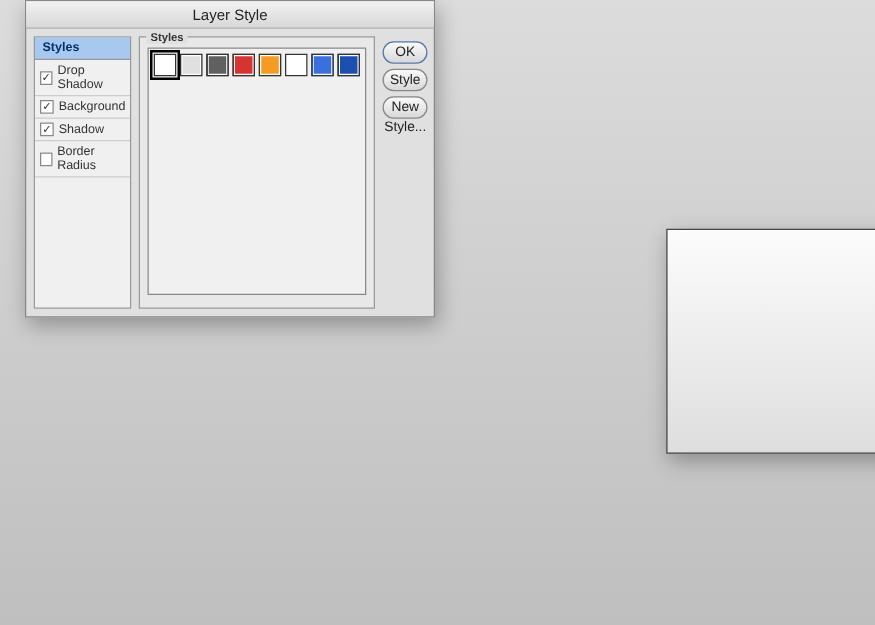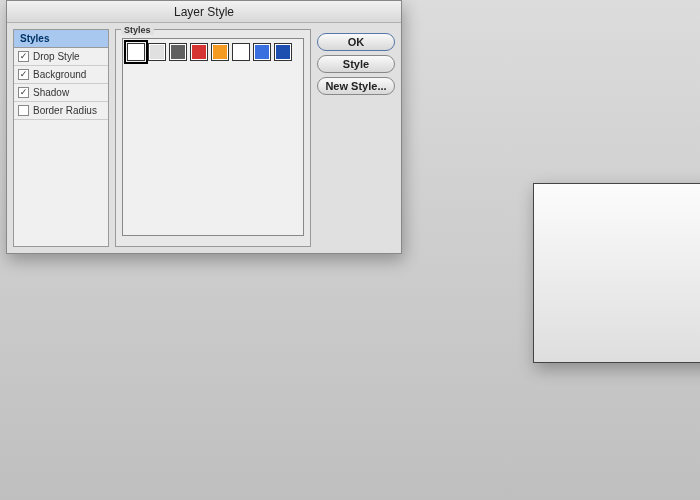--- a/index.html
+++ b/index.html
@@ -8,23 +8,23 @@
       height: 500px;
       background: linear-gradient(to bottom, #dcdcdc 0%, #bfbfbf 100%);
       font-family: Arial, sans-serif;
       font-size: 11px;
       color: #333;
       position: relative;
       overflow: hidden;
     }
     .dialog {
       position: absolute;
-      left: 6px;
+      left: 20px;
       top: 0px;
-      width: 396px;
+      width: 328px;
       height: 254px;
       background: #e0e0e0;
       border: 1px solid #888;
       box-shadow: 2px 6px 16px rgba(0,0,0,0.3);
     }
     .titlebar {
       height: 22px;
       background: linear-gradient(to bottom, #f2f2f2, #d8d8d8);
       border-bottom: 1px solid #b0b0b0;
       text-align: center;
@@ -113,21 +113,20 @@
     .swatch.selected {
       outline: 2px solid #000;
       outline-offset: 1px;
     }
     .right-col {
       width: 78px;
       display: flex;
       flex-direction: column;
       gap: 4px;
       padding-top: 4px;
-      font-weight: bold;
     }
     .btn {
       height: 18px;
       background: linear-gradient(to bottom, #fafafa, #d8d8d8);
       border: 1px solid #888;
       border-radius: 9px;
       font-size: 11px;
       color: #222;
       text-align: center;
       line-height: 16px;
@@ -150,21 +149,21 @@
 </head>
 <body>
 
 <div class="dialog">
   <div class="titlebar">Layer Style</div>
   <div class="dialog-body">
     <div class="sidebar">
       <div class="sidebar-header">Styles</div>
       <div class="sidebar-item">
         <span class="check">✓</span>
-        <span>Drop Style</span>
+        <span>Drop Shadow</span>
       </div>
       <div class="sidebar-item">
         <span class="check">✓</span>
         <span>Background</span>
       </div>
       <div class="sidebar-item">
         <span class="check">✓</span>
         <span>Shadow</span>
       </div>
       <div class="sidebar-item">

